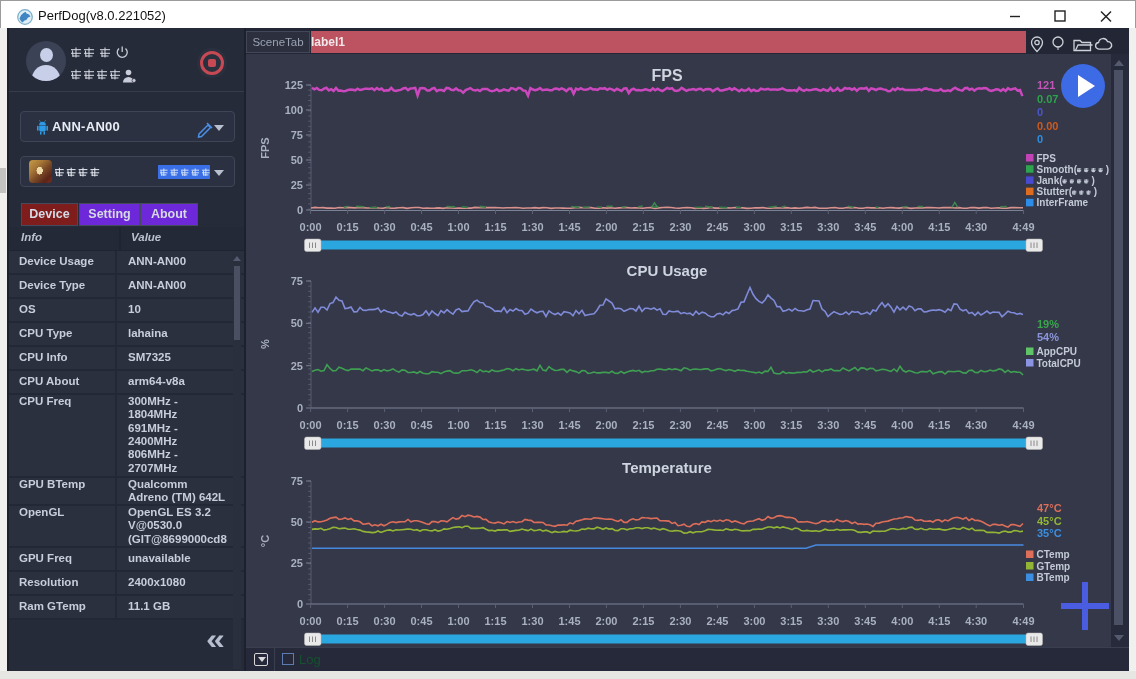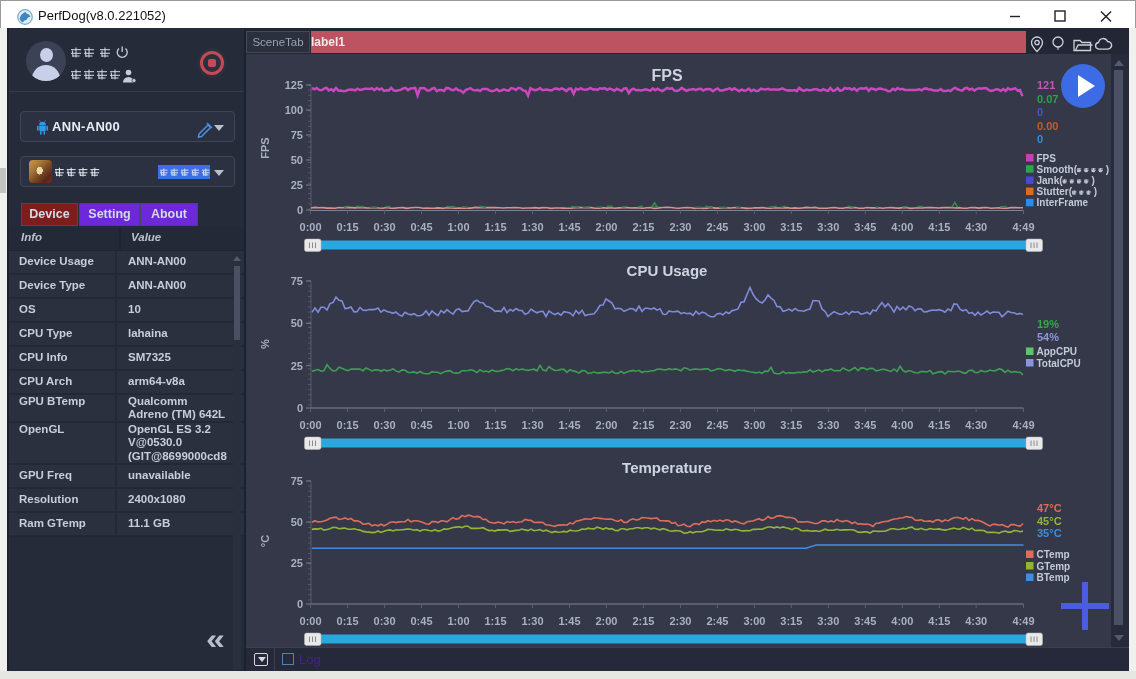--- a/index.html
+++ b/index.html
@@ -69,21 +69,21 @@
 .varrow { position:absolute; left:3px; width:0; height:0; border-left:5.5px solid transparent; border-right:5.5px solid transparent; }
 #vup { top:6px; border-bottom:6px solid #555a6e; }
 #vdown { top:581px; border-top:6px solid #555a6e; }
 
 #botbar { left:246px; top:647px; width:883px; height:24px; background:#252939; border-top:1px solid #3a3f50; }
 #botbtn { left:254px; top:653px; width:14px; height:13px; border:1.5px solid #d8d8d8; border-radius:2px; }
 #botbtn .c { position:absolute; left:3px; top:3px; width:0; height:0; border-left:4px solid transparent;
   border-right:4px solid transparent; border-top:5px solid #d8d8d8; }
 #botsep { left:274px; top:647px; width:1px; height:24px; background:#3a3f50; }
 #logbox { left:282px; top:653px; width:12px; height:12px; border:1.5px solid #5a7cb0; background:#252939; }
-#logtext { left:299px; top:652px; font-size:13px; color:#4c1d95; }
+#logtext { left:299px; top:652px; font-size:13px; color:#14532d; }
 #rightstrip { left:1129px; top:28px; width:7px; height:651px; background:#f0f0ee; }
 #botstrip { left:0px; top:671px; width:1136px; height:8px; background:#e6e6e3; }
 </style></head><body>
 
 <div id="titlebar" class="abs">
   <svg class="abs" style="left:15.5px;top:7.5px" width="16" height="16" viewBox="0 0 16 16">
     <circle cx="8" cy="8" r="7.3" fill="#ddeef7"></circle>
     <circle cx="8" cy="8" r="7.3" fill="none" stroke="#7aaec9" stroke-width="1.2"></circle>
     <path d="M2.5 9.5 Q3.5 5.5 6.5 4 L8.5 2.8 L9.5 4.5 Q12.5 5 13.5 7.5 L11 8.5 Q10 11 7.5 11.5 L5.5 13.5 Q3.5 12 2.5 9.5 Z" fill="#3e85c2"></path>
   </svg>
@@ -284,22 +284,26 @@
     </div>
     <div class="trow" style="height:24px">
       <div class="tc1" style="padding-top:4.3px">CPU Type</div>
       <div class="tc2" style="padding-top:4.3px">lahaina</div>
     </div>
     <div class="trow" style="height:24px">
       <div class="tc1" style="padding-top:4.3px">CPU Info</div>
       <div class="tc2" style="padding-top:4.3px">SM7325</div>
     </div>
     <div class="trow" style="height:24px">
-      <div class="tc1" style="padding-top:4.3px">CPU Arch</div>
+      <div class="tc1" style="padding-top:4.3px">CPU About</div>
       <div class="tc2" style="padding-top:4.3px">arm64-v8a</div>
+    </div>
+    <div class="trow" style="height:83px">
+      <div class="tc1" style="padding-top:0.6px">CPU Freq</div>
+      <div class="tc2" style="padding-top:0.6px">300MHz -<br>1804MHz<br>691MHz -<br>2400MHz<br>806MHz -<br>2707MHz</div>
     </div>
     <div class="trow" style="height:28px">
       <div class="tc1" style="padding-top:0.5px">GPU BTemp</div>
       <div class="tc2" style="padding-top:0.5px">Qualcomm<br>Adreno (TM) 642L</div>
     </div>
     <div class="trow" style="height:42px">
       <div class="tc1" style="padding-top:0.5px">OpenGL</div>
       <div class="tc2" style="padding-top:0.5px">OpenGL ES 3.2<br>V@0530.0<br>(GIT@8699000cd8</div>
     </div>
     <div class="trow" style="height:24px">

